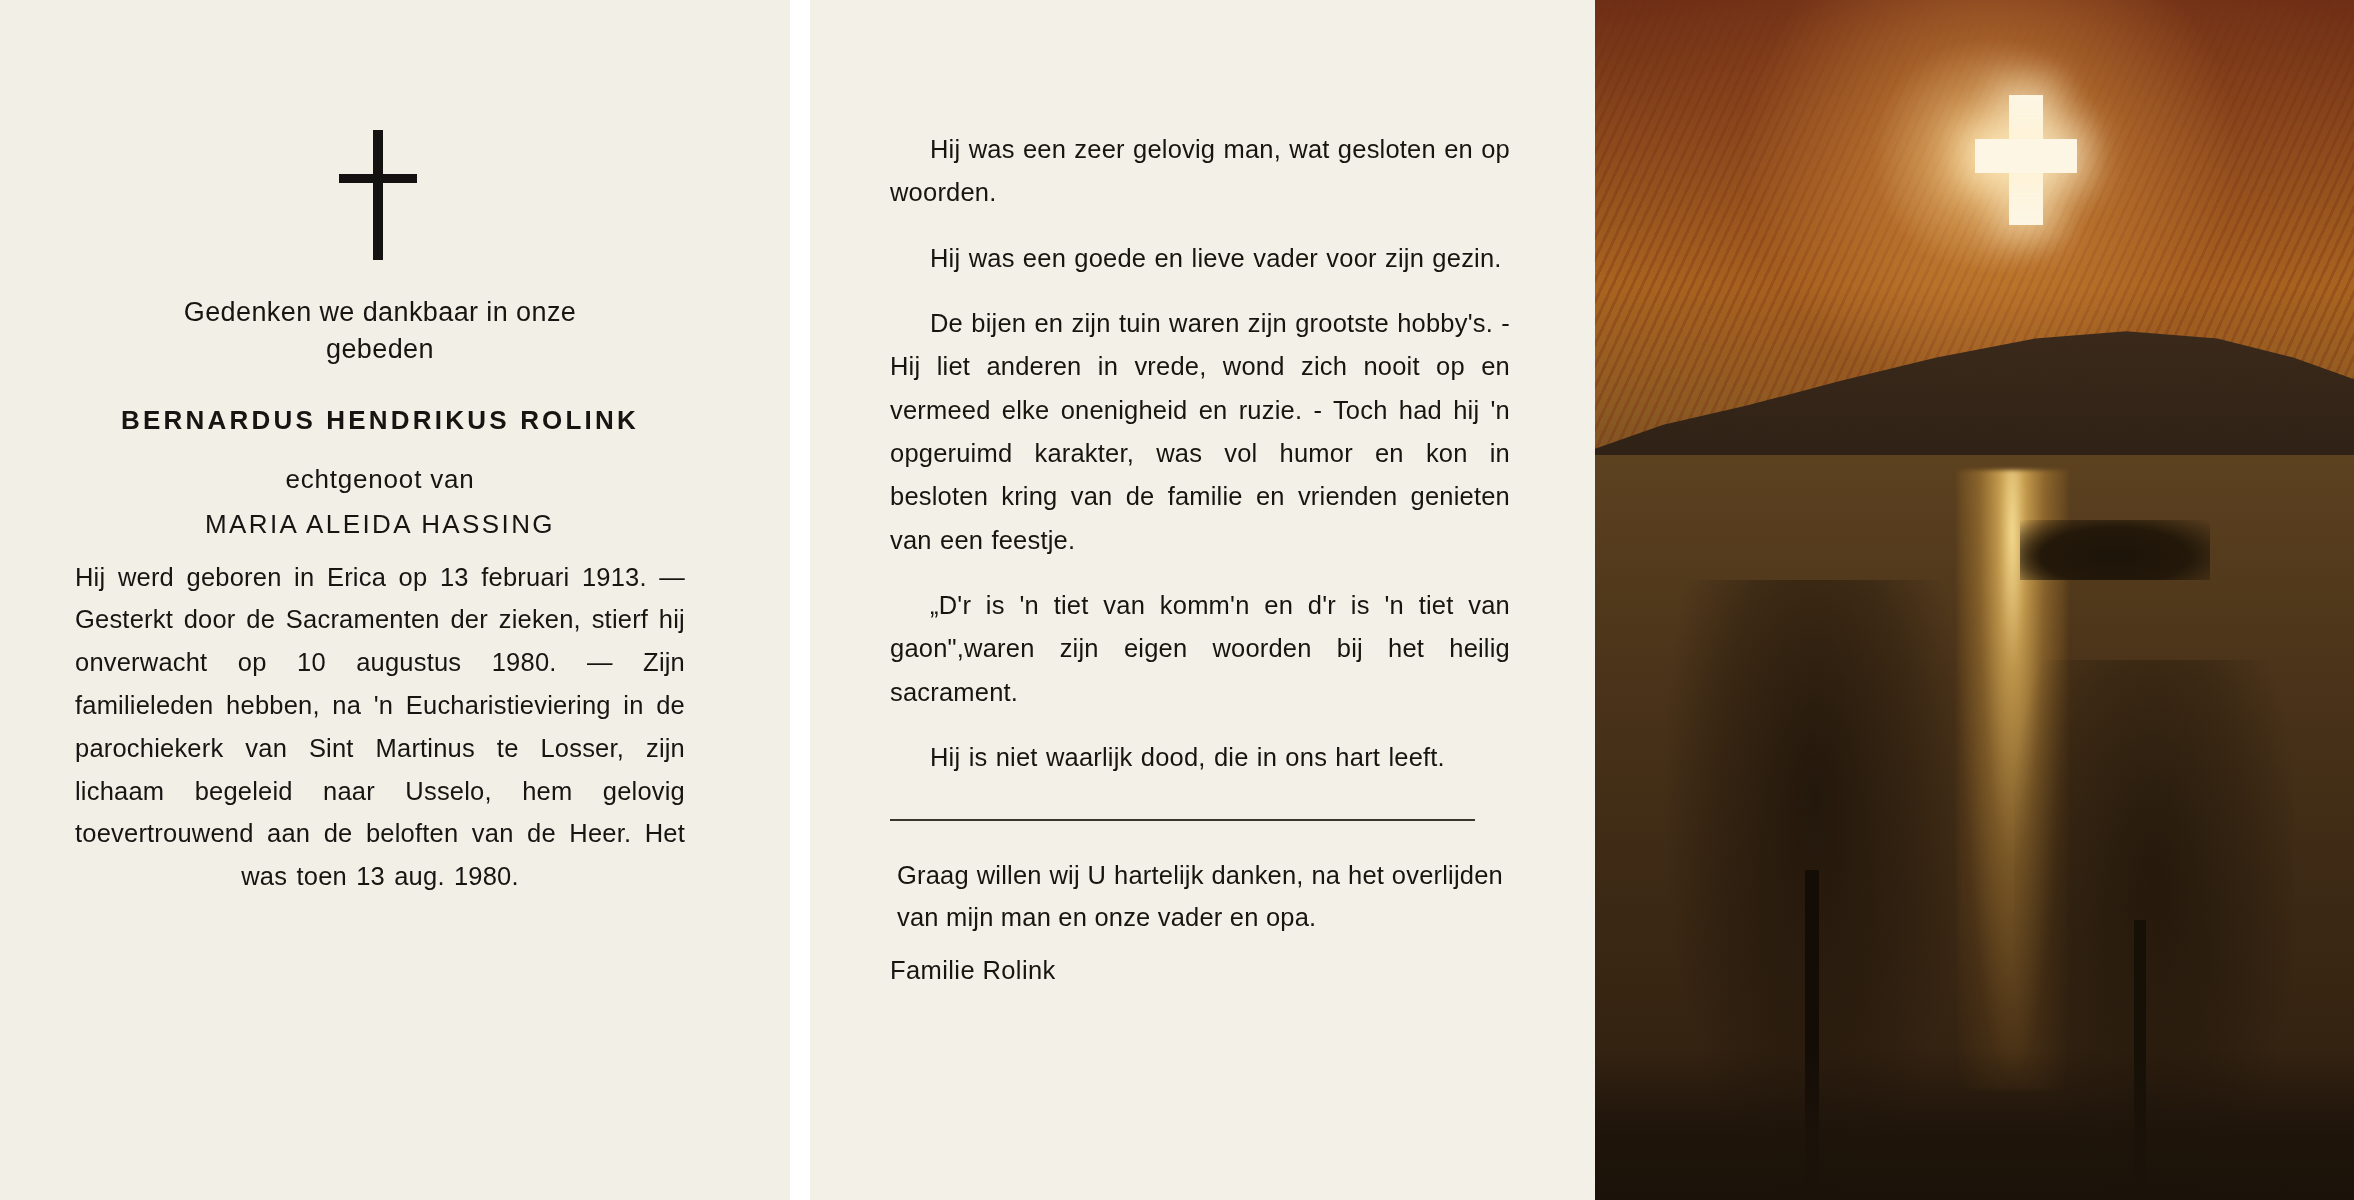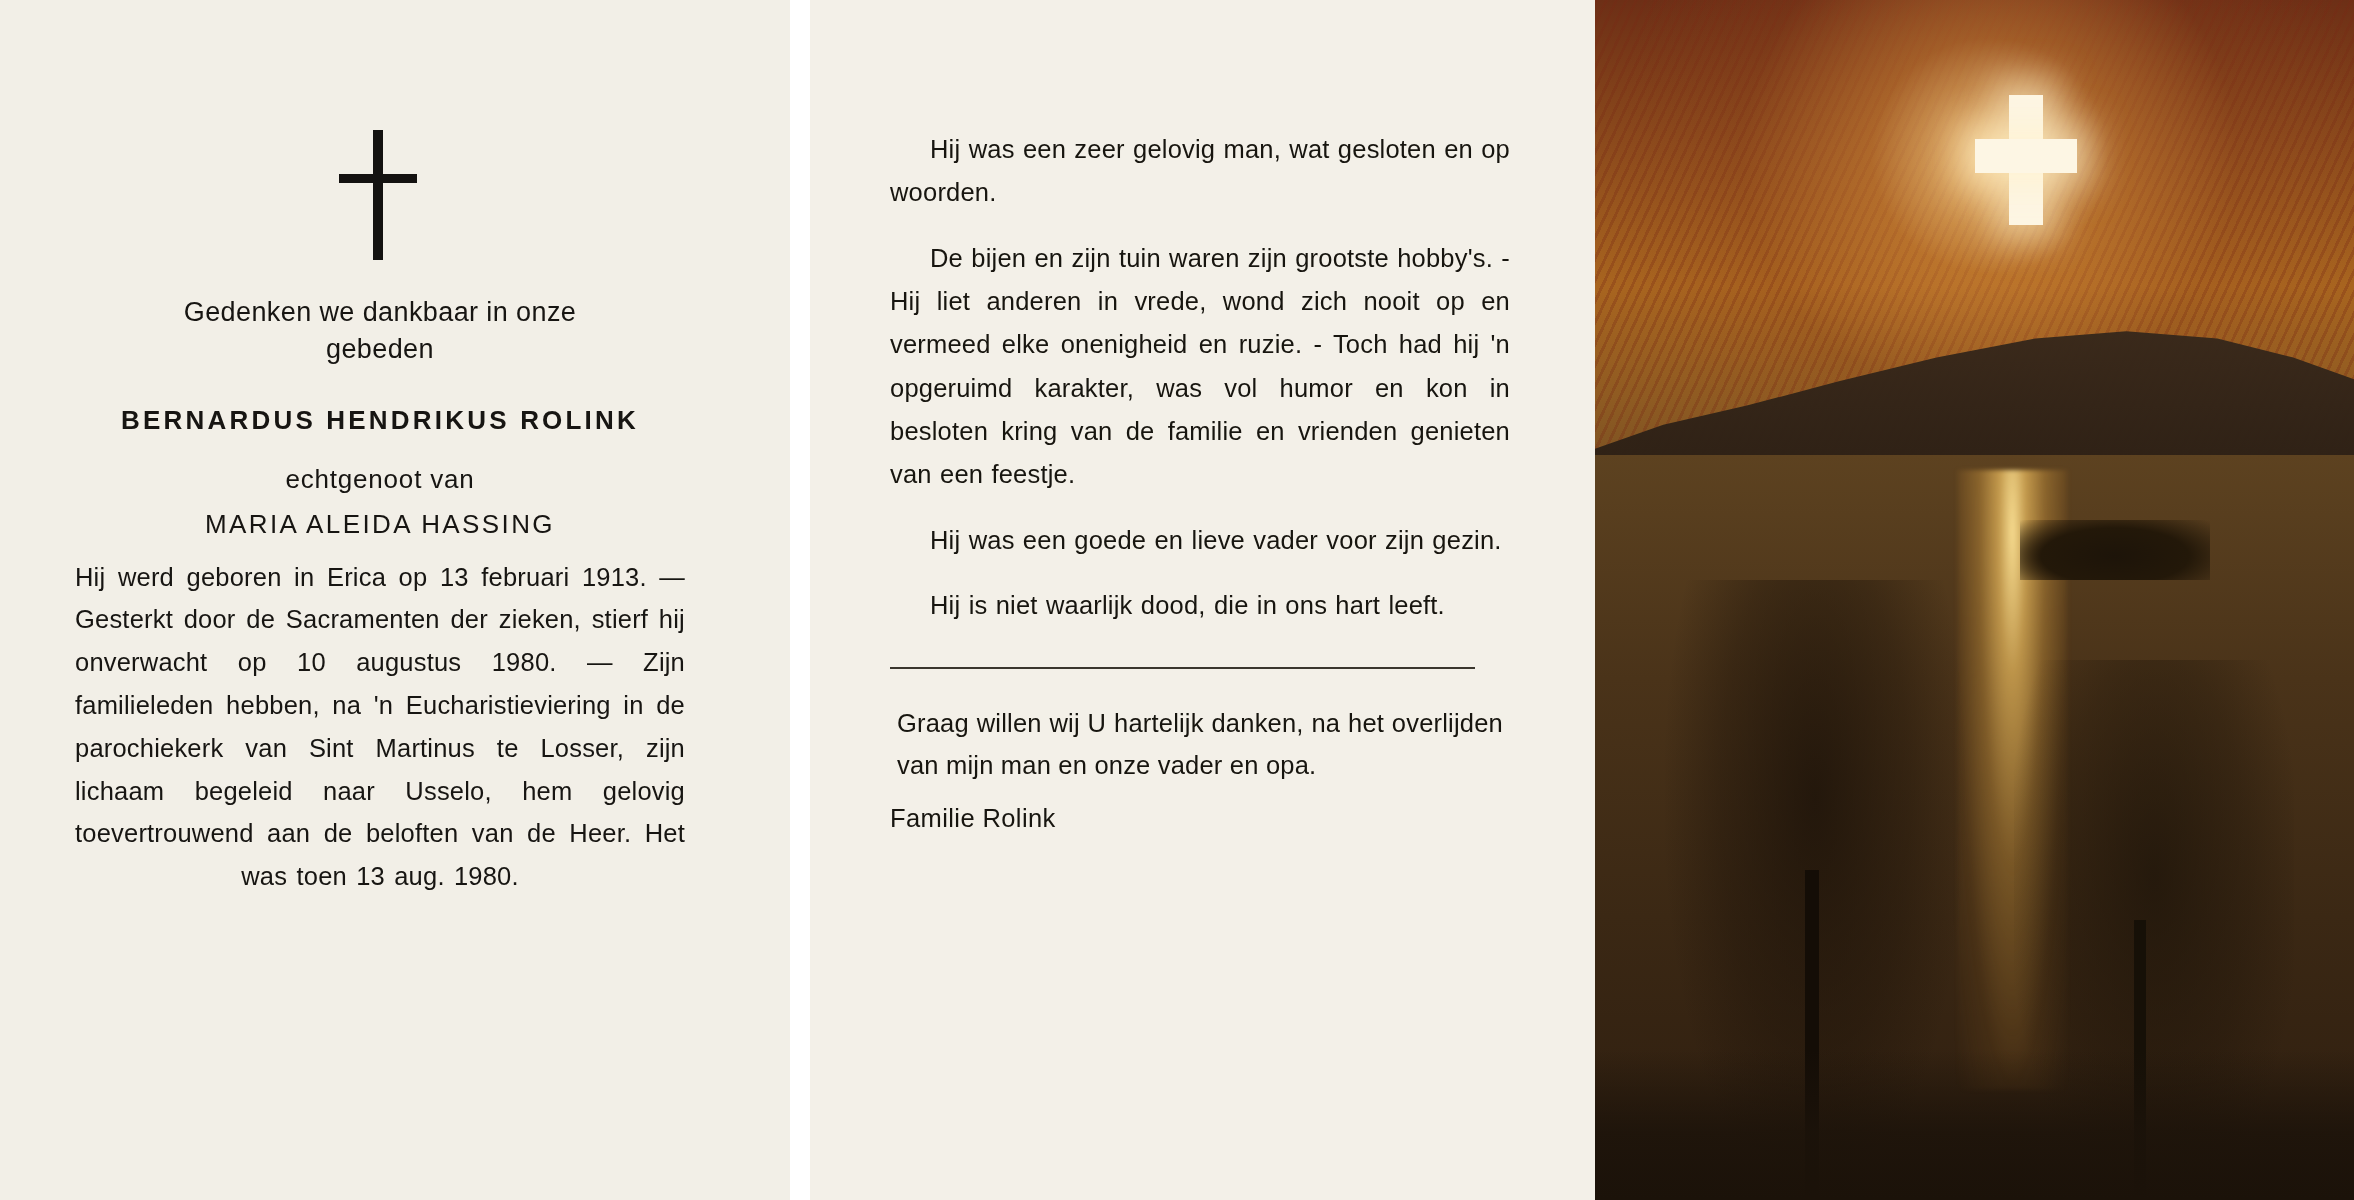--- a/index.html
+++ b/index.html
@@ -276,22 +276,23 @@
       <div class="bio">Hij werd geboren in Erica op 13 februari 1913. — Gesterkt door de Sacramenten der zieken, stierf hij onverwacht op 10 augustus 1980. — Zijn familieleden hebben, na 'n Eucharistieviering in de parochiekerk van Sint Martinus te Losser, zijn lichaam begeleid naar Usselo, hem gelovig toevertrouwend aan de beloften van de Heer. Het was toen 13 aug. 1980.</div>
     </div>
   </div>
 
   <div class="gutter"></div>
 
   <div class="panel-mid">
     <div class="panel-mid-inner">
 
       <p class="para">Hij was een zeer gelovig man, wat gesloten en op woorden.</p>
+      <p class="para">Hij was een goede en lieve vader voor zijn gezin.</p>
       <p class="para">De bijen en zijn tuin waren zijn grootste hobby's. - Hij liet anderen in vrede, wond zich nooit op en vermeed elke onenigheid en ruzie. - Toch had hij 'n opgeruimd karakter, was vol humor en kon in besloten kring van de familie en vrienden genieten van een feestje.</p>
-      <p class="para">Hij was een goede en lieve vader voor zijn gezin.</p>
+      <p class="para">„D'r is 'n tiet van komm'n en d'r is 'n tiet van gaon",waren zijn eigen woorden bij het heilig sacrament.</p>
       <p class="para">Hij is niet waarlijk dood, die in ons hart leeft.</p>
 
       <div class="divider-rule"></div>
 
       <p class="thanks">Graag willen wij U hartelijk danken, na het overlijden van mijn man en onze vader en opa.</p>
       <div class="signature">Familie Rolink</div>
     </div>
   </div>
 
   <div class="panel-photo">

